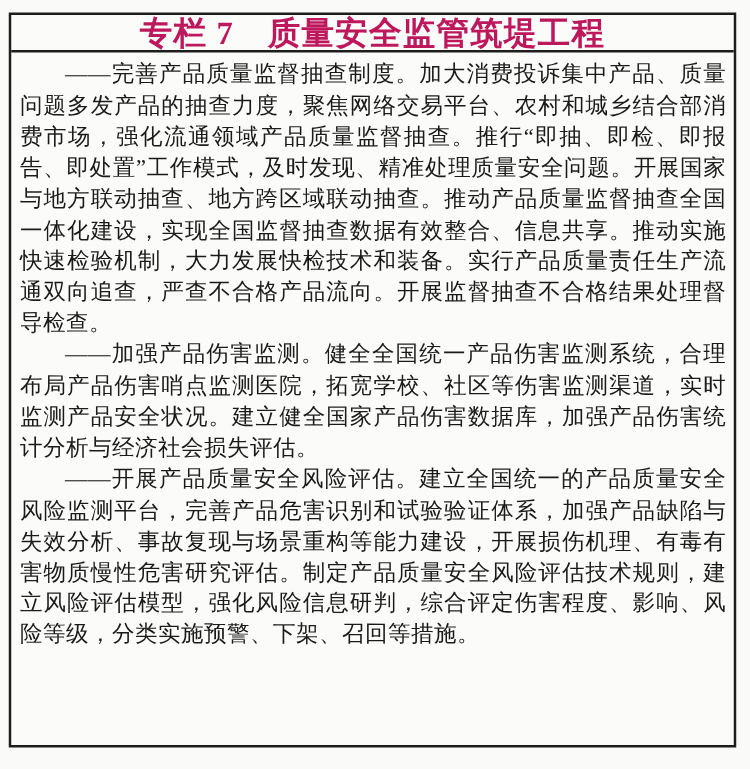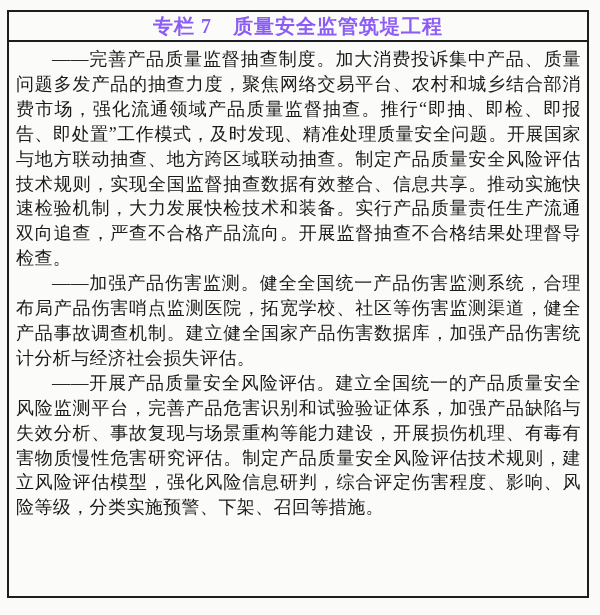--- a/index.html
+++ b/index.html
@@ -22,25 +22,25 @@
     top: 10px;
     width: 582px;
     height: 588px;
     border: 2px solid #1d1d1d;
     background: #fbfbf9;
     box-sizing: border-box;
   }
   .column-title {
     text-align: center;
     font-weight: bold;
-    font-size: 20px;
+    font-size: 26px;
     line-height: 25px;
     padding: 2px 0 1px 0;
     border-bottom: 2px solid #1d1d1d;
-    color: #8b5cf6;
+    color: #be185d;
     letter-spacing: 1px;
   }
   .column-body {
     padding: 5px 6px 6px 7px;
     color: #1a1a1a;
   }
   .column-body p {
     margin: 0;
     font-size: 18px;
     line-height: 24.9px;
@@ -51,18 +51,18 @@
     font-weight: 500;
   }
 </style>
 </head>
 <body>
 
 <div class="page">
   <div class="column-box">
     <div class="column-title">专栏 7　质量安全监管筑堤工程</div>
     <div class="column-body">
-      <p>——完善产品质量监督抽查制度。加大消费投诉集中产品、质量问题多发产品的抽查力度，聚焦网络交易平台、农村和城乡结合部消费市场，强化流通领域产品质量监督抽查。推行“即抽、即检、即报告、即处置”工作模式，及时发现、精准处理质量安全问题。开展国家与地方联动抽查、地方跨区域联动抽查。制定产品质量安全风险评估技术规则，实现全国监督抽查数据有效整合、信息共享。推动实施快速检验机制，大力发展快检技术和装备。实行产品质量责任生产流通双向追查，严查不合格产品流向。开展监督抽查不合格结果处理督导检查。</p>
-      <p>——加强产品伤害监测。健全全国统一产品伤害监测系统，合理布局产品伤害哨点监测医院，拓宽学校、社区等伤害监测渠道，健全产品事故调查机制。建立健全国家产品伤害数据库，加强产品伤害统计分析与经济社会损失评估。</p>
+      <p>——完善产品质量监督抽查制度。加大消费投诉集中产品、质量问题多发产品的抽查力度，聚焦网络交易平台、农村和城乡结合部消费市场，强化流通领域产品质量监督抽查。推行“即抽、即检、即报告、即处置”工作模式，及时发现、精准处理质量安全问题。开展国家与地方联动抽查、地方跨区域联动抽查。推动产品质量监督抽查全国一体化建设，实现全国监督抽查数据有效整合、信息共享。推动实施快速检验机制，大力发展快检技术和装备。实行产品质量责任生产流通双向追查，严查不合格产品流向。开展监督抽查不合格结果处理督导检查。</p>
+      <p>——加强产品伤害监测。健全全国统一产品伤害监测系统，合理布局产品伤害哨点监测医院，拓宽学校、社区等伤害监测渠道，实时监测产品安全状况。建立健全国家产品伤害数据库，加强产品伤害统计分析与经济社会损失评估。</p>
       <p>——开展产品质量安全风险评估。建立全国统一的产品质量安全风险监测平台，完善产品危害识别和试验验证体系，加强产品缺陷与失效分析、事故复现与场景重构等能力建设，开展损伤机理、有毒有害物质慢性危害研究评估。制定产品质量安全风险评估技术规则，建立风险评估模型，强化风险信息研判，综合评定伤害程度、影响、风险等级，分类实施预警、下架、召回等措施。</p>
     </div>
   </div>
 </div>
 
 </body></html>

